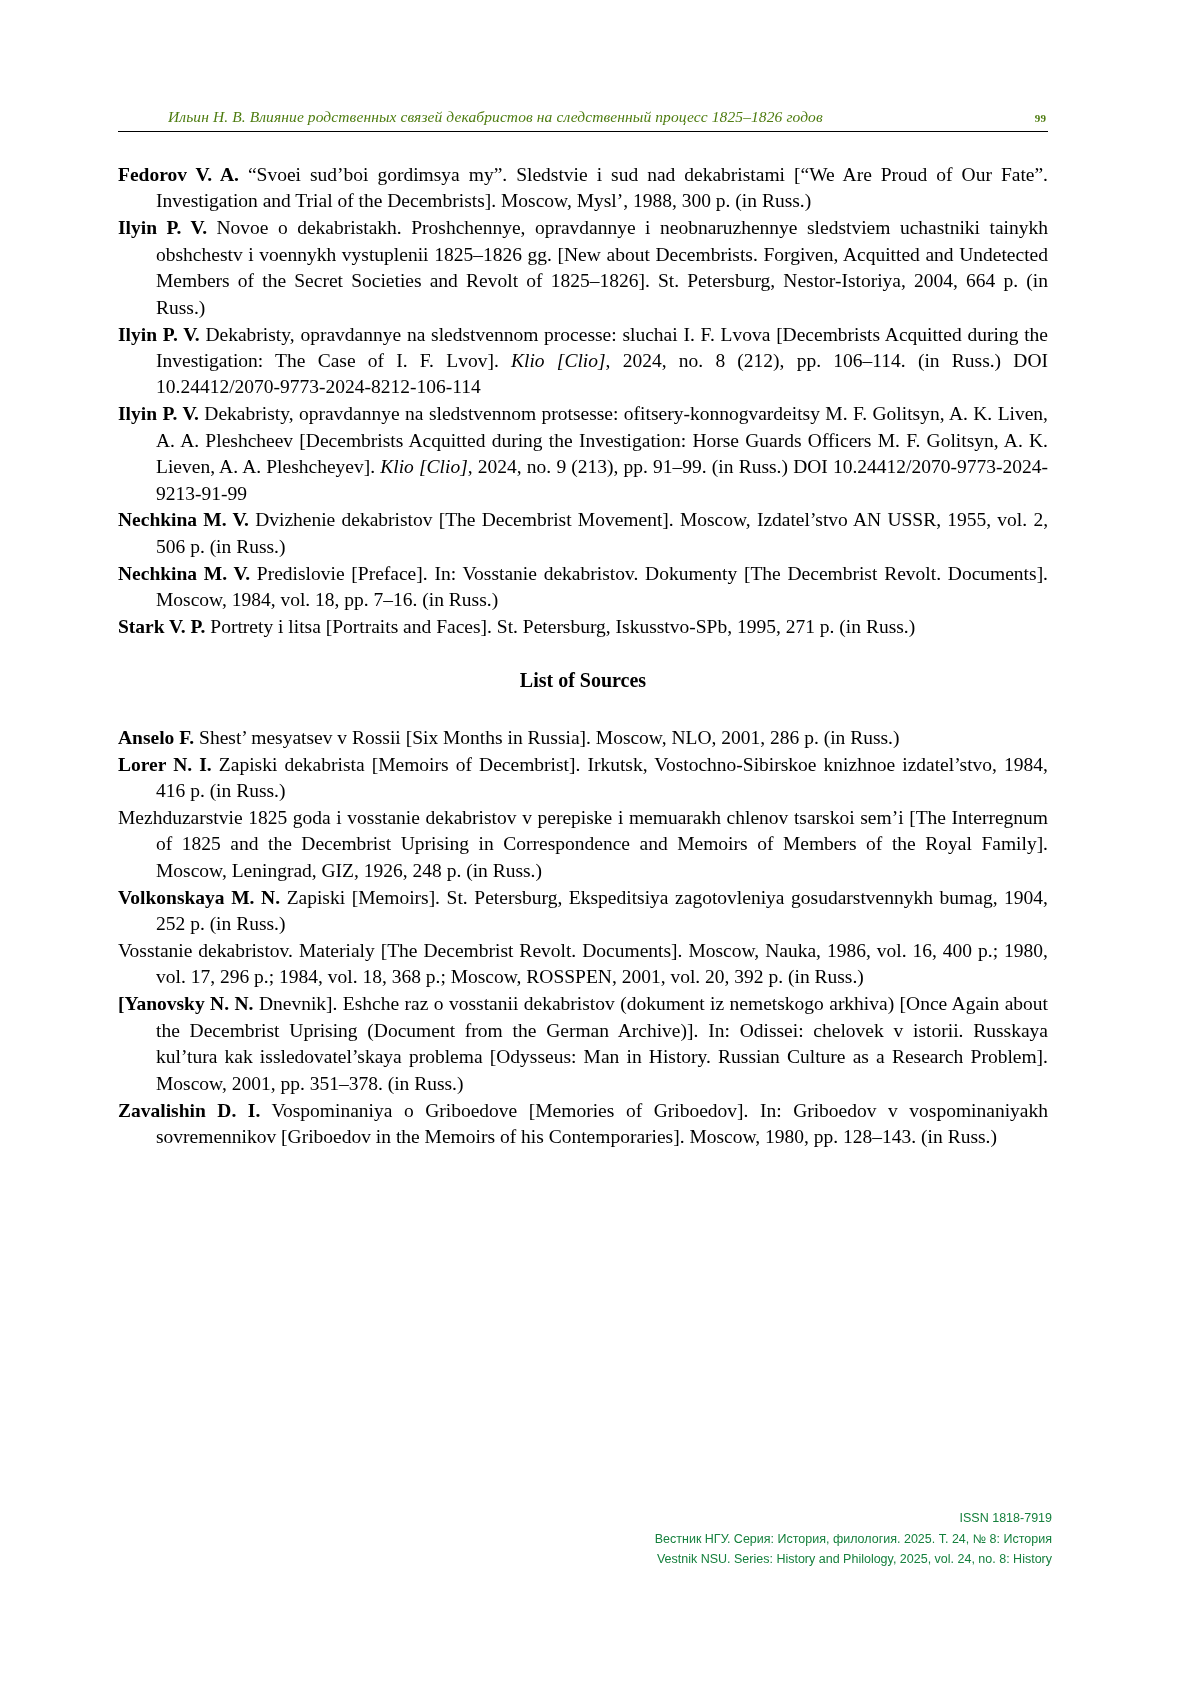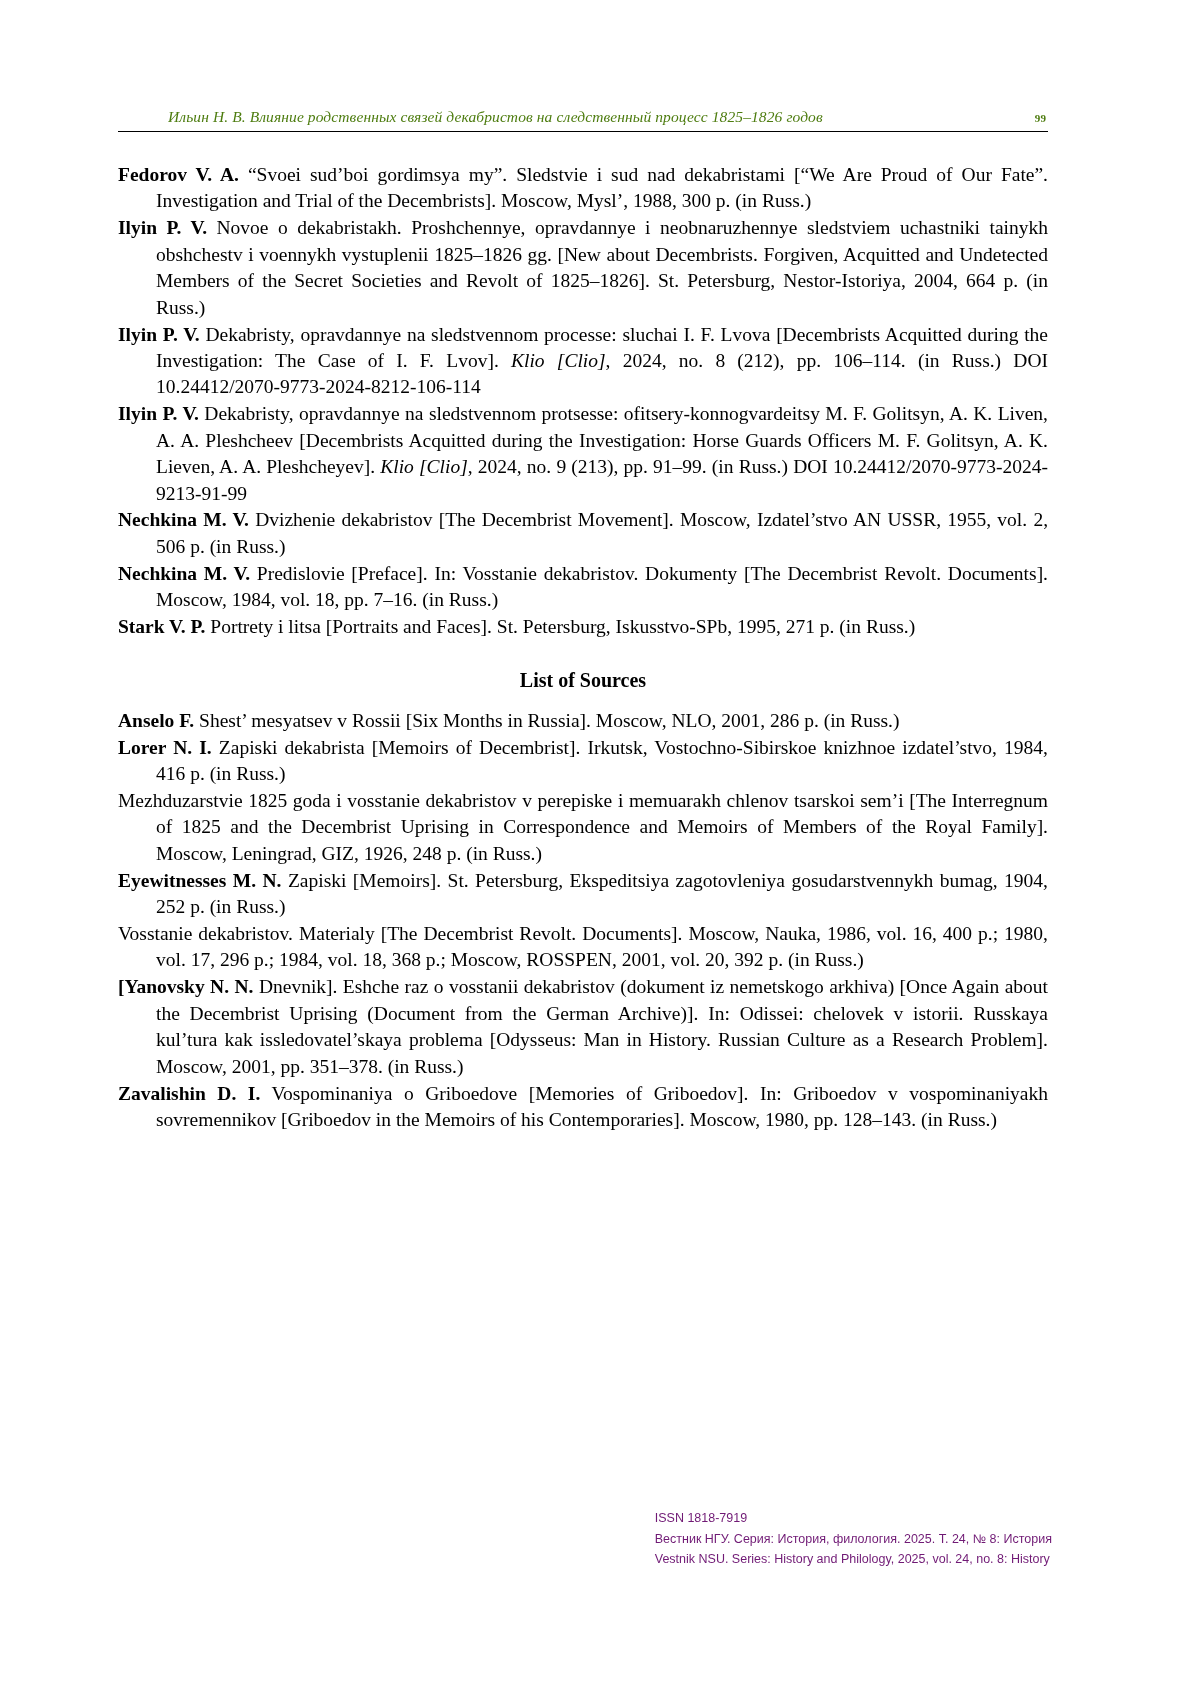--- a/index.html
+++ b/index.html
@@ -65,32 +65,32 @@
     text-indent: -38px;
     hyphens: manual;
   }
   .entry b { font-weight: bold; }
   .entry i { font-style: italic; font-family: Liberation Serif, serif; }
 
   .section-title {
     text-align: center;
     font-weight: bold;
     font-size: 20px;
-    margin: 28px 0 16px 0;
+    margin: 28px 0 33px 0;
   }
 
   
   .footer {
     position: absolute;
     right: 148px;
     bottom: 128px;
-    text-align: left;
+    text-align: right;
     font-family: "Liberation Sans", sans-serif;
     font-size: 12.5px;
-    color: #701a75;
+    color: #15803d;
     line-height: 1.62;
   }
   .footer div { white-space: nowrap; }
 </style>
 </head>
 <body>
 
 <div class="page">
 
   <div class="content">
@@ -110,21 +110,21 @@
       <p class="entry"><b>Nechkina M. V.</b><span> Predislovie [Preface]. In: Vosstanie dekabristov. Dokumenty [The Decembrist Revolt. Documents]. Moscow, 1984, vol. 18, pp. 7–16. (in Russ.)</span></p>
       <p class="entry"><b>Stark V. P.</b><span> Portrety i litsa [Portraits and Faces]. St. Petersburg, Iskusstvo-SPb, 1995, 271 p. (in Russ.)</span></p>
     </div>
 
     <div class="section-title">List of Sources</div>
 
     <div class="bib-list">
       <p class="entry"><b>Anselo F.</b><span> Shest’ mesyatsev v Rossii [Six Months in Russia]. Moscow, NLO, 2001, 286 p. (in Russ.)</span></p>
       <p class="entry"><b>Lorer N. I.</b><span> Zapiski dekabrista [Memoirs of Decembrist]. Irkutsk, Vostochno-Sibirskoe knizhnoe izdatel’stvo, 1984, 416 p. (in Russ.)</span></p>
       <p class="entry"><span>Mezhduzarstvie 1825 goda i vosstanie dekabristov v perepiske i memuarakh chlenov tsarskoi sem’i [The Interregnum of 1825 and the Decembrist Uprising in Correspondence and Memoirs of Members of the Royal Family]. Moscow, Leningrad, GIZ, 1926, 248 p. (in Russ.)</span></p>
-      <p class="entry"><b>Eyewitnesses M. N.</b><span> Zapiski [Memoirs]. St. Petersburg, Ekspeditsiya zagotovleniya gosudarstvennykh bumag, 1904, 252 p. (in Russ.)</span></p>
+      <p class="entry"><b>Volkonskaya M. N.</b><span> Zapiski [Memoirs]. St. Petersburg, Ekspeditsiya zagotovleniya gosudarstvennykh bumag, 1904, 252 p. (in Russ.)</span></p>
       <p class="entry"><span>Vosstanie dekabristov. Materialy [The Decembrist Revolt. Documents]. Moscow, Nauka, 1986, vol. 16, 400 p.; 1980, vol. 17, 296 p.; 1984, vol. 18, 368 p.; Moscow, ROSSPEN, 2001, vol. 20, 392 p. (in Russ.)</span></p>
       <p class="entry"><b>[Yanovsky N. N.</b><span> Dnevnik]. Eshche raz o vosstanii dekabristov (dokument iz nemetskogo arkhiva) [Once Again about the Decembrist Uprising (Document from the German Archive)]. In: Odissei: chelovek v istorii. Russkaya kul’tura kak issledovatel’skaya problema [Odysseus: Man in History. Russian Culture as a Research Problem]. Moscow, 2001, pp. 351–378. (in Russ.)</span></p>
       <p class="entry"><b>Zavalishin D. I.</b><span> Vospominaniya o Griboedove [Memories of Griboedov]. In: Griboedov v vospominaniyakh sovremennikov [Griboedov in the Memoirs of his Contemporaries]. Moscow, 1980, pp. 128–143. (in Russ.)</span></p>
     </div>
 
   </div>
 
   <div class="footer">
     <div>ISSN 1818-7919</div>
     <div>Вестник НГУ. Серия: История, филология. 2025. Т. 24, № 8: История</div>

